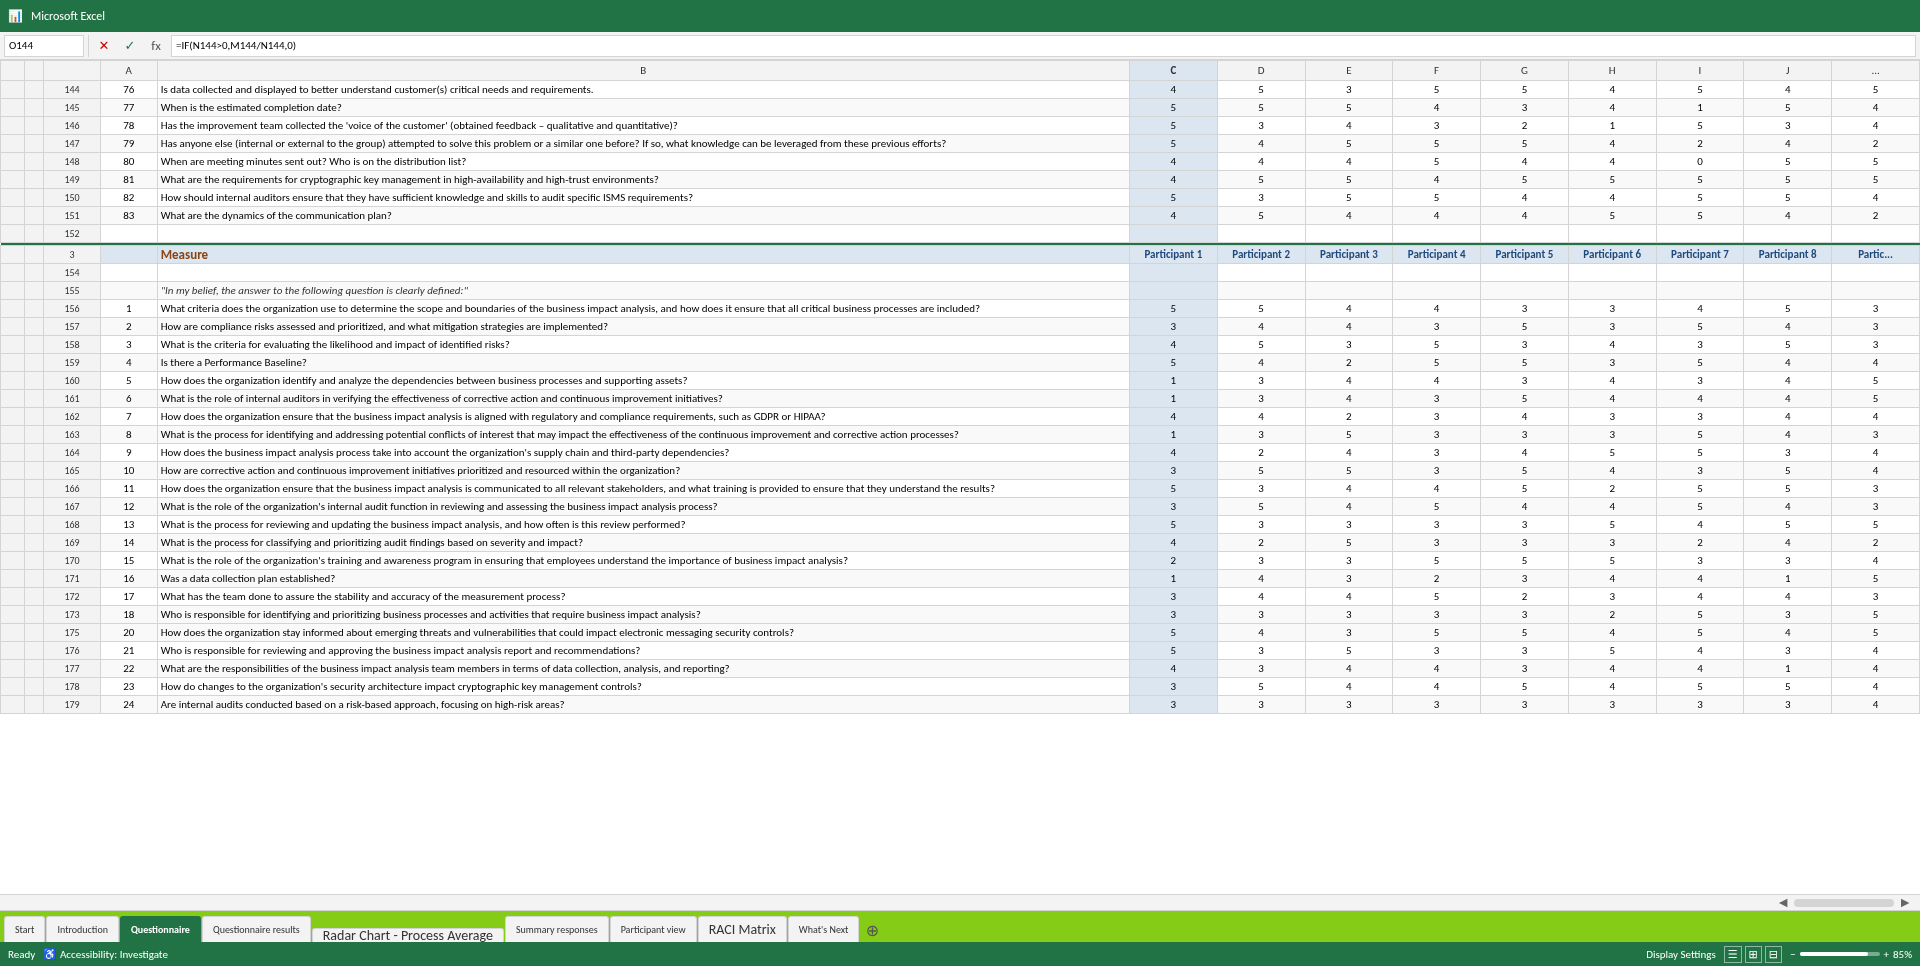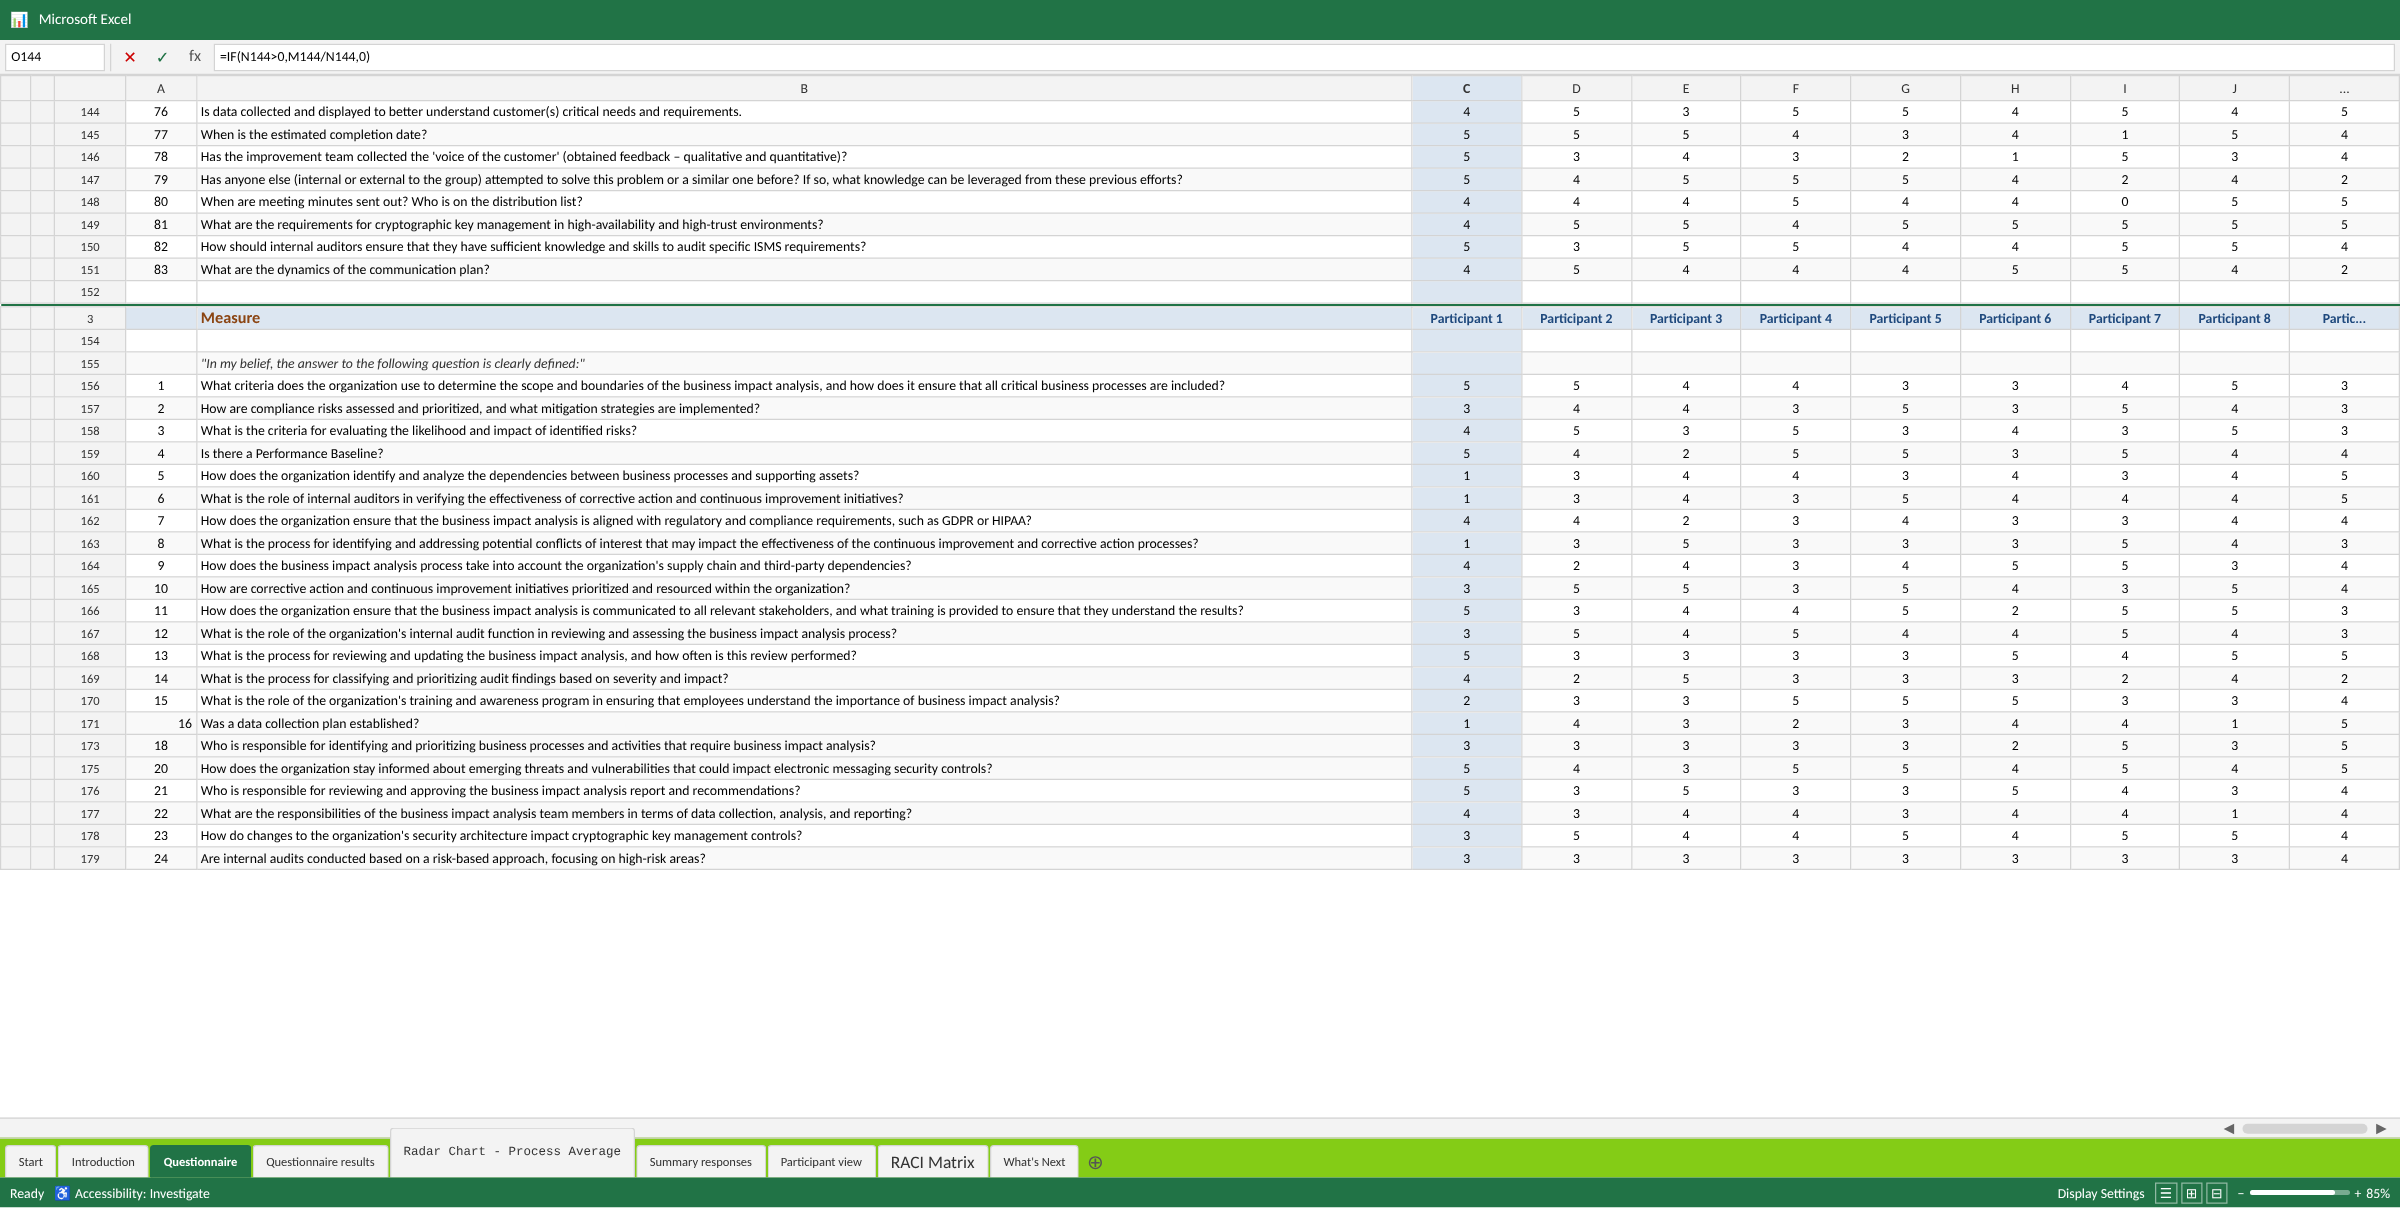--- a/index.html
+++ b/index.html
@@ -496,31 +496,47 @@
             <td style="border: 1px solid rgb(212, 212, 212); padding: 0px 3px; vertical-align: middle; height: 18px; font-size: 11px; font-family: Calibri, sans-serif; overflow: hidden; white-space: nowrap; text-overflow: ellipsis; background: rgb(255, 255, 255); text-align: center;">5</td>
             <td style="border: 1px solid rgb(212, 212, 212); padding: 0px 3px; vertical-align: middle; height: 18px; font-size: 11px; font-family: Calibri, sans-serif; overflow: hidden; white-space: nowrap; text-overflow: ellipsis; background: rgb(255, 255, 255); text-align: center;">5</td>
             <td style="border: 1px solid rgb(212, 212, 212); padding: 0px 3px; vertical-align: middle; height: 18px; font-size: 11px; font-family: Calibri, sans-serif; overflow: hidden; white-space: nowrap; text-overflow: ellipsis; background: rgb(255, 255, 255); text-align: center;">3</td>
             <td style="border: 1px solid rgb(212, 212, 212); padding: 0px 3px; vertical-align: middle; height: 18px; font-size: 11px; font-family: Calibri, sans-serif; overflow: hidden; white-space: nowrap; text-overflow: ellipsis; background: rgb(255, 255, 255); text-align: center;">3</td>
             <td style="border: 1px solid rgb(212, 212, 212); padding: 0px 3px; vertical-align: middle; height: 18px; font-size: 11px; font-family: Calibri, sans-serif; overflow: hidden; white-space: nowrap; text-overflow: ellipsis; background: rgb(255, 255, 255); text-align: center;">4</td>
           </tr>
           <tr>
             <td style="border: 1px solid rgb(212, 212, 212); padding: 0px 3px; vertical-align: middle; height: 18px; font-size: 11px; font-family: Calibri, sans-serif; overflow: hidden; white-space: nowrap; text-overflow: ellipsis; background: rgb(243, 243, 243); text-align: center;"></td>
             <td style="border: 1px solid rgb(212, 212, 212); padding: 0px 3px; vertical-align: middle; height: 18px; font-size: 11px; font-family: Calibri, sans-serif; overflow: hidden; white-space: nowrap; text-overflow: ellipsis; background: rgb(243, 243, 243); text-align: center;"></td>
             <td style="border: 1px solid rgb(212, 212, 212); padding: 0px 3px; vertical-align: middle; height: 18px; font-size: 10px; font-family: Calibri, sans-serif; overflow: hidden; white-space: nowrap; text-overflow: ellipsis; background: rgb(243, 243, 243); text-align: center; color: rgb(51, 51, 51);">171</td>
-            <td style="border: 1px solid rgb(212, 212, 212); padding: 0px 3px; vertical-align: middle; height: 18px; font-size: 11px; font-family: Calibri, sans-serif; overflow: hidden; white-space: nowrap; text-overflow: ellipsis; background: rgb(249, 249, 249); text-align: right;">16</td>
+            <td style="border: 1px solid rgb(212, 212, 212); padding: 0px 3px; vertical-align: middle; height: 18px; font-size: 11px; font-family: Calibri, sans-serif; overflow: hidden; white-space: nowrap; text-overflow: ellipsis; background: rgb(249, 249, 249); text-align: center;">16</td>
             <td style="border: 1px solid rgb(212, 212, 212); padding: 0px 3px; vertical-align: middle; height: 18px; font-size: 11px; font-family: Calibri, sans-serif; overflow: hidden; white-space: nowrap; text-overflow: ellipsis; background: rgb(249, 249, 249); text-align: left;">Was a data collection plan established?</td>
             <td style="border: 1px solid rgb(212, 212, 212); padding: 0px 3px; vertical-align: middle; height: 18px; font-size: 11px; font-family: Calibri, sans-serif; overflow: hidden; white-space: nowrap; text-overflow: ellipsis; background: rgb(220, 230, 241); text-align: center;">1</td>
             <td style="border: 1px solid rgb(212, 212, 212); padding: 0px 3px; vertical-align: middle; height: 18px; font-size: 11px; font-family: Calibri, sans-serif; overflow: hidden; white-space: nowrap; text-overflow: ellipsis; background: rgb(249, 249, 249); text-align: center;">4</td>
             <td style="border: 1px solid rgb(212, 212, 212); padding: 0px 3px; vertical-align: middle; height: 18px; font-size: 11px; font-family: Calibri, sans-serif; overflow: hidden; white-space: nowrap; text-overflow: ellipsis; background: rgb(249, 249, 249); text-align: center;">3</td>
             <td style="border: 1px solid rgb(212, 212, 212); padding: 0px 3px; vertical-align: middle; height: 18px; font-size: 11px; font-family: Calibri, sans-serif; overflow: hidden; white-space: nowrap; text-overflow: ellipsis; background: rgb(249, 249, 249); text-align: center;">2</td>
             <td style="border: 1px solid rgb(212, 212, 212); padding: 0px 3px; vertical-align: middle; height: 18px; font-size: 11px; font-family: Calibri, sans-serif; overflow: hidden; white-space: nowrap; text-overflow: ellipsis; background: rgb(249, 249, 249); text-align: center;">3</td>
             <td style="border: 1px solid rgb(212, 212, 212); padding: 0px 3px; vertical-align: middle; height: 18px; font-size: 11px; font-family: Calibri, sans-serif; overflow: hidden; white-space: nowrap; text-overflow: ellipsis; background: rgb(249, 249, 249); text-align: center;">4</td>
             <td style="border: 1px solid rgb(212, 212, 212); padding: 0px 3px; vertical-align: middle; height: 18px; font-size: 11px; font-family: Calibri, sans-serif; overflow: hidden; white-space: nowrap; text-overflow: ellipsis; background: rgb(249, 249, 249); text-align: center;">4</td>
             <td style="border: 1px solid rgb(212, 212, 212); padding: 0px 3px; vertical-align: middle; height: 18px; font-size: 11px; font-family: Calibri, sans-serif; overflow: hidden; white-space: nowrap; text-overflow: ellipsis; background: rgb(249, 249, 249); text-align: center;">1</td>
             <td style="border: 1px solid rgb(212, 212, 212); padding: 0px 3px; vertical-align: middle; height: 18px; font-size: 11px; font-family: Calibri, sans-serif; overflow: hidden; white-space: nowrap; text-overflow: ellipsis; background: rgb(249, 249, 249); text-align: center;">5</td>
+          </tr>
+          <tr>
+            <td style="border: 1px solid rgb(212, 212, 212); padding: 0px 3px; vertical-align: middle; height: 18px; font-size: 11px; font-family: Calibri, sans-serif; overflow: hidden; white-space: nowrap; text-overflow: ellipsis; background: rgb(243, 243, 243); text-align: center;"></td>
+            <td style="border: 1px solid rgb(212, 212, 212); padding: 0px 3px; vertical-align: middle; height: 18px; font-size: 11px; font-family: Calibri, sans-serif; overflow: hidden; white-space: nowrap; text-overflow: ellipsis; background: rgb(243, 243, 243); text-align: center;"></td>
+            <td style="border: 1px solid rgb(212, 212, 212); padding: 0px 3px; vertical-align: middle; height: 18px; font-size: 10px; font-family: Calibri, sans-serif; overflow: hidden; white-space: nowrap; text-overflow: ellipsis; background: rgb(243, 243, 243); text-align: center; color: rgb(51, 51, 51);">172</td>
+            <td style="border: 1px solid rgb(212, 212, 212); padding: 0px 3px; vertical-align: middle; height: 18px; font-size: 11px; font-family: Calibri, sans-serif; overflow: hidden; white-space: nowrap; text-overflow: ellipsis; background: rgb(255, 255, 255); text-align: center;">17</td>
+            <td style="border: 1px solid rgb(212, 212, 212); padding: 0px 3px; vertical-align: middle; height: 18px; font-size: 11px; font-family: Calibri, sans-serif; overflow: hidden; white-space: nowrap; text-overflow: ellipsis; background: rgb(255, 255, 255); text-align: left;">What has the team done to assure the stability and accuracy of the measurement process?</td>
+            <td style="border: 1px solid rgb(212, 212, 212); padding: 0px 3px; vertical-align: middle; height: 18px; font-size: 11px; font-family: Calibri, sans-serif; overflow: hidden; white-space: nowrap; text-overflow: ellipsis; background: rgb(220, 230, 241); text-align: center;">3</td>
+            <td style="border: 1px solid rgb(212, 212, 212); padding: 0px 3px; vertical-align: middle; height: 18px; font-size: 11px; font-family: Calibri, sans-serif; overflow: hidden; white-space: nowrap; text-overflow: ellipsis; background: rgb(255, 255, 255); text-align: center;">4</td>
+            <td style="border: 1px solid rgb(212, 212, 212); padding: 0px 3px; vertical-align: middle; height: 18px; font-size: 11px; font-family: Calibri, sans-serif; overflow: hidden; white-space: nowrap; text-overflow: ellipsis; background: rgb(255, 255, 255); text-align: center;">4</td>
+            <td style="border: 1px solid rgb(212, 212, 212); padding: 0px 3px; vertical-align: middle; height: 18px; font-size: 11px; font-family: Calibri, sans-serif; overflow: hidden; white-space: nowrap; text-overflow: ellipsis; background: rgb(255, 255, 255); text-align: center;">5</td>
+            <td style="border: 1px solid rgb(212, 212, 212); padding: 0px 3px; vertical-align: middle; height: 18px; font-size: 11px; font-family: Calibri, sans-serif; overflow: hidden; white-space: nowrap; text-overflow: ellipsis; background: rgb(255, 255, 255); text-align: center;">2</td>
+            <td style="border: 1px solid rgb(212, 212, 212); padding: 0px 3px; vertical-align: middle; height: 18px; font-size: 11px; font-family: Calibri, sans-serif; overflow: hidden; white-space: nowrap; text-overflow: ellipsis; background: rgb(255, 255, 255); text-align: center;">3</td>
+            <td style="border: 1px solid rgb(212, 212, 212); padding: 0px 3px; vertical-align: middle; height: 18px; font-size: 11px; font-family: Calibri, sans-serif; overflow: hidden; white-space: nowrap; text-overflow: ellipsis; background: rgb(255, 255, 255); text-align: center;">4</td>
+            <td style="border: 1px solid rgb(212, 212, 212); padding: 0px 3px; vertical-align: middle; height: 18px; font-size: 11px; font-family: Calibri, sans-serif; overflow: hidden; white-space: nowrap; text-overflow: ellipsis; background: rgb(255, 255, 255); text-align: center;">4</td>
+            <td style="border: 1px solid rgb(212, 212, 212); padding: 0px 3px; vertical-align: middle; height: 18px; font-size: 11px; font-family: Calibri, sans-serif; overflow: hidden; white-space: nowrap; text-overflow: ellipsis; background: rgb(255, 255, 255); text-align: center;">3</td>
           </tr>
           <tr>
             <td style="border: 1px solid rgb(212, 212, 212); padding: 0px 3px; vertical-align: middle; height: 18px; font-size: 11px; font-family: Calibri, sans-serif; overflow: hidden; white-space: nowrap; text-overflow: ellipsis; background: rgb(243, 243, 243); text-align: center;"></td>
             <td style="border: 1px solid rgb(212, 212, 212); padding: 0px 3px; vertical-align: middle; height: 18px; font-size: 11px; font-family: Calibri, sans-serif; overflow: hidden; white-space: nowrap; text-overflow: ellipsis; background: rgb(243, 243, 243); text-align: center;"></td>
             <td style="border: 1px solid rgb(212, 212, 212); padding: 0px 3px; vertical-align: middle; height: 18px; font-size: 10px; font-family: Calibri, sans-serif; overflow: hidden; white-space: nowrap; text-overflow: ellipsis; background: rgb(243, 243, 243); text-align: center; color: rgb(51, 51, 51);">173</td>
             <td style="border: 1px solid rgb(212, 212, 212); padding: 0px 3px; vertical-align: middle; height: 18px; font-size: 11px; font-family: Calibri, sans-serif; overflow: hidden; white-space: nowrap; text-overflow: ellipsis; background: rgb(249, 249, 249); text-align: center;">18</td>
             <td style="border: 1px solid rgb(212, 212, 212); padding: 0px 3px; vertical-align: middle; height: 18px; font-size: 11px; font-family: Calibri, sans-serif; overflow: hidden; white-space: nowrap; text-overflow: ellipsis; background: rgb(249, 249, 249); text-align: left;">Who is responsible for identifying and prioritizing business processes and activities that require business impact analysis?</td>
             <td style="border: 1px solid rgb(212, 212, 212); padding: 0px 3px; vertical-align: middle; height: 18px; font-size: 11px; font-family: Calibri, sans-serif; overflow: hidden; white-space: nowrap; text-overflow: ellipsis; background: rgb(220, 230, 241); text-align: center;">3</td>
             <td style="border: 1px solid rgb(212, 212, 212); padding: 0px 3px; vertical-align: middle; height: 18px; font-size: 11px; font-family: Calibri, sans-serif; overflow: hidden; white-space: nowrap; text-overflow: ellipsis; background: rgb(249, 249, 249); text-align: center;">3</td>
             <td style="border: 1px solid rgb(212, 212, 212); padding: 0px 3px; vertical-align: middle; height: 18px; font-size: 11px; font-family: Calibri, sans-serif; overflow: hidden; white-space: nowrap; text-overflow: ellipsis; background: rgb(249, 249, 249); text-align: center;">3</td>
@@ -621,21 +637,21 @@
   <span style="display:inline-block;width:100px;height:8px;background:#d4d4d4;border-radius:4px;margin:0 4px;"></span>
   <span style="font-size:14px;color:#666;cursor:pointer;">►</span>
 </div>
 
 <div style="height:32px;background:#84cc16;border-top:1px solid #d4d4d4;display:flex;align-items:flex-end;padding:0 0 0 4px;">
   <div style="display:flex;align-items:flex-end;gap:1px;flex:1;">
     <div style="height:26px;padding:0 10px;border:1px solid #d4d4d4;border-bottom:none;background:#f3f3f3;cursor:pointer;font-size:10px;display:flex;align-items:center;color:#333;border-radius:3px 3px 0 0;">Start</div>
     <div style="height:26px;padding:0 10px;border:1px solid #d4d4d4;border-bottom:none;background:#f3f3f3;cursor:pointer;font-size:10px;display:flex;align-items:center;color:#333;border-radius:3px 3px 0 0;">Introduction</div>
     <div style="height:26px;padding:0 10px;border:1px solid #217346;border-bottom:none;background:#217346;cursor:pointer;font-size:10px;display:flex;align-items:center;color:#fff;border-radius:3px 3px 0 0;font-weight:bold;">Questionnaire</div>
     <div style="height:26px;padding:0 10px;border:1px solid #d4d4d4;border-bottom:none;background:#f3f3f3;cursor:pointer;font-size:10px;display:flex;align-items:center;color:#333;border-radius:3px 3px 0 0;">Questionnaire results</div>
-    <div style="height:40px;padding:0 10px;border:1px solid #d4d4d4;border-bottom:none;background:#f3f3f3;cursor:pointer;font-size:10px;display:flex;align-items:center;color:#333;border-radius:3px 3px 0 0;font-family:Liberation Mono, monospace;">Radar Chart - Process Average</div>
+    <div style="height:14px;padding:0 10px;border:1px solid #d4d4d4;border-bottom:none;background:#f3f3f3;cursor:pointer;font-size:14px;display:flex;align-items:center;color:#333;border-radius:3px 3px 0 0;">Radar Chart - Process Average</div>
     <div style="height:26px;padding:0 10px;border:1px solid #d4d4d4;border-bottom:none;background:#f3f3f3;cursor:pointer;font-size:10px;display:flex;align-items:center;color:#333;border-radius:3px 3px 0 0;">Summary responses</div>
     <div style="height:26px;padding:0 10px;border:1px solid #d4d4d4;border-bottom:none;background:#f3f3f3;cursor:pointer;font-size:10px;display:flex;align-items:center;color:#333;border-radius:3px 3px 0 0;">Participant view</div>
     <div style="height:26px;padding:0 10px;border:1px solid #d4d4d4;border-bottom:none;background:#f3f3f3;cursor:pointer;font-size:14px;display:flex;align-items:center;color:#333;border-radius:3px 3px 0 0;">RACI Matrix</div>
     <div style="height:26px;padding:0 10px;border:1px solid #d4d4d4;border-bottom:none;background:#f3f3f3;cursor:pointer;font-size:10px;display:flex;align-items:center;color:#333;border-radius:3px 3px 0 0;">What's Next</div>
     <div style="height:24px;width:24px;display:flex;align-items:center;justify-content:center;cursor:pointer;font-size:16px;color:#555;">⊕</div>
   </div>
 </div>
 
 <div style="height:24px;background:#217346;display:flex;align-items:center;padding:0 8px;color:white;font-size:11px;">
   <div style="display:flex;align-items:center;gap:8px;">

